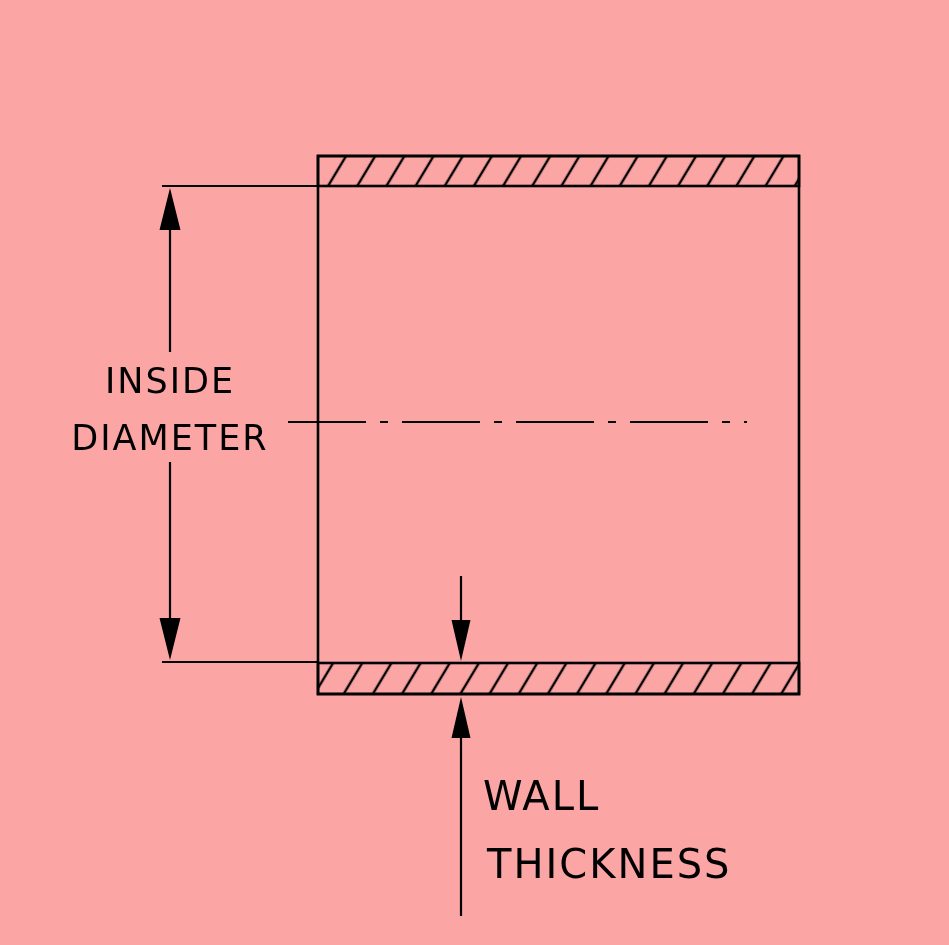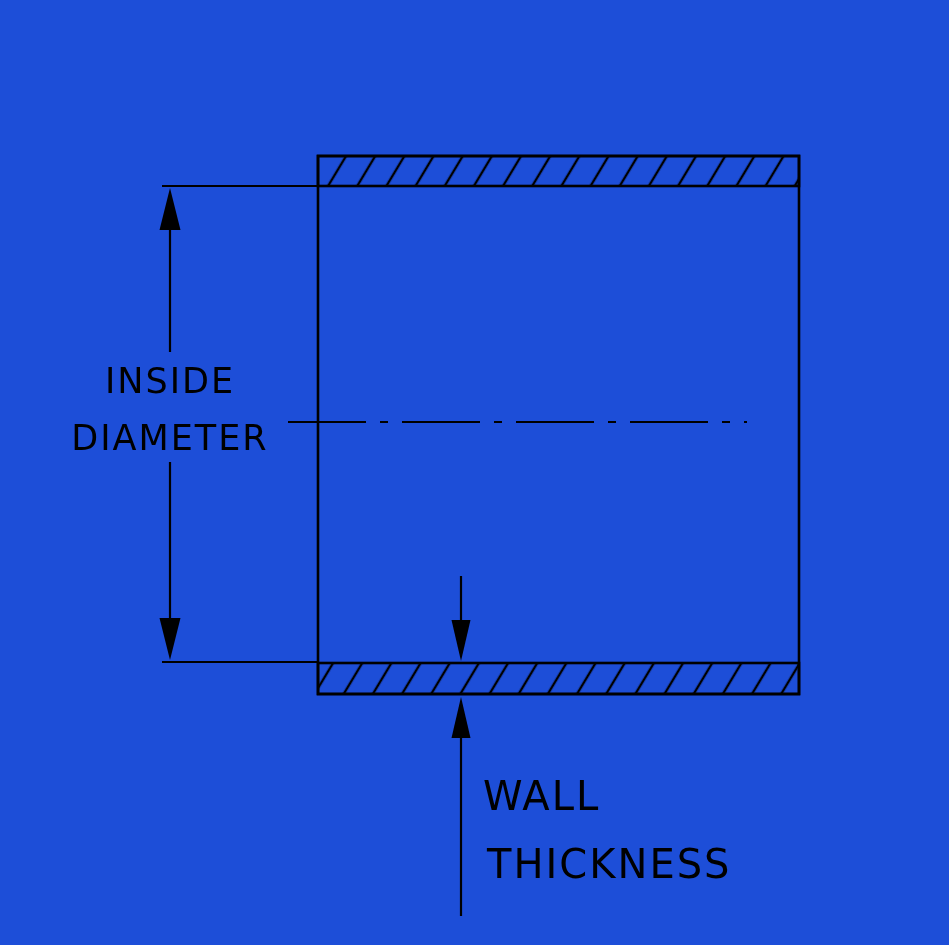--- a/index.html
+++ b/index.html
@@ -4,21 +4,21 @@
 <style>
   html, body {
     margin: 0;
     padding: 0;
     background: #ffffff;
   }
   .canvas {
     position: relative;
     width: 949px;
     height: 945px;
-    background: #1d4ed8;
+    background: #fca5a5;
     overflow: hidden;
   }
   svg {
     display: block;
   }
   .dim-text {
     font-family: "DejaVu Sans", "Liberation Sans", sans-serif;
     font-size: 35px;
     letter-spacing: 2px;
     fill: #000000;

